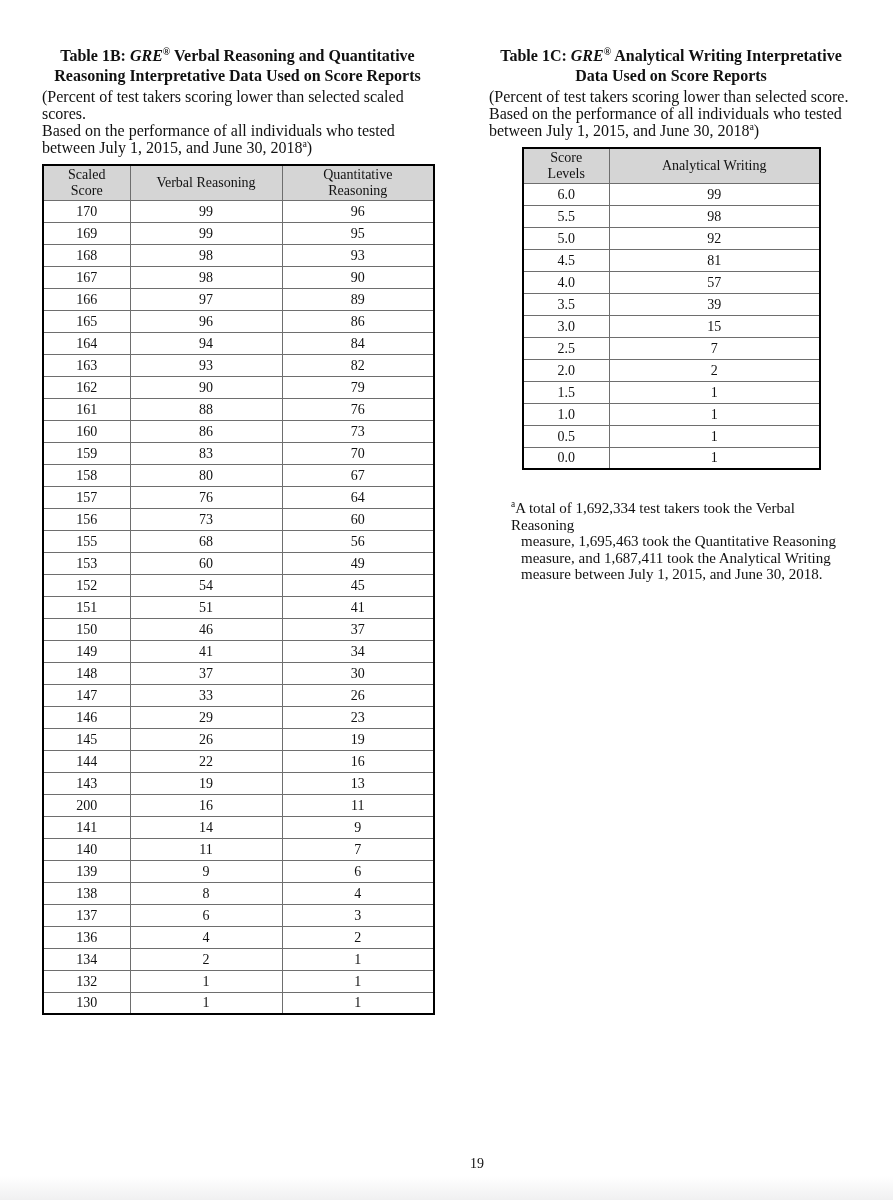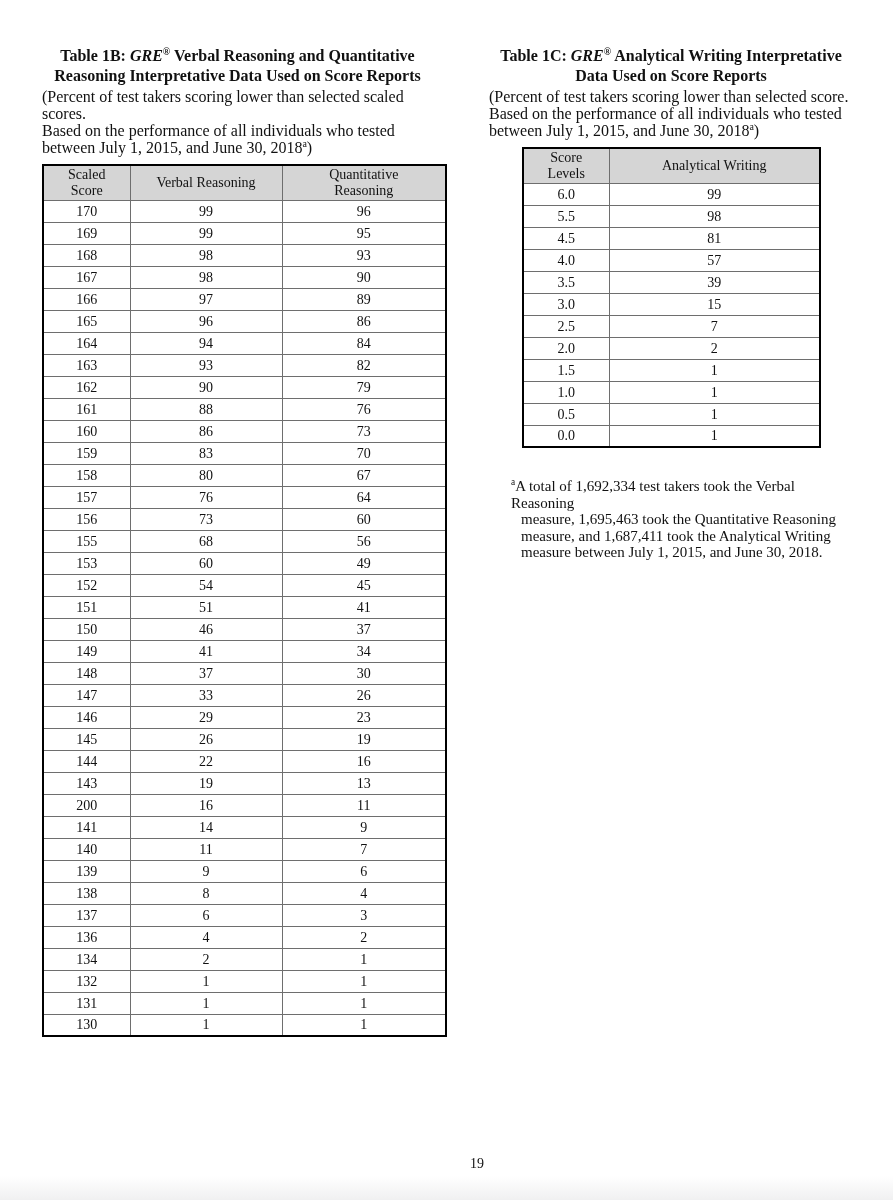--- a/index.html
+++ b/index.html
@@ -32,21 +32,21 @@
     border-collapse: collapse;
     table-layout: fixed;
     margin-top: 8px;
     border: 2px solid #000000;
     background: #ffffff;
   }
   .tbl-1b { width: 391px; }
   .tbl-1c { width: 297px; margin-left: auto; margin-right: auto; }
   .tbl-1b th:nth-child(1), .tbl-1b td:nth-child(1) { width: 87px; }
   .tbl-1b th:nth-child(2), .tbl-1b td:nth-child(2) { width: 152px; }
-  .tbl-1b th:nth-child(3), .tbl-1b td:nth-child(3) { width: 164px; text-align: center; }
+  .tbl-1b th:nth-child(3), .tbl-1b td:nth-child(3) { width: 152px; text-align: center; }
   .tbl-1c th:nth-child(1), .tbl-1c td:nth-child(1) { width: 87px; }
   .tbl-1c th:nth-child(2), .tbl-1c td:nth-child(2) { width: 210px; }
 
   table.score-table th {
     background: #d5d5d5;
     font-weight: normal;
     font-size: 14px; line-height: 16px;
     height: 35px;
     text-align: center; vertical-align: middle;
     border: 1px solid #6e6e6e;
@@ -279,25 +279,20 @@
             <td>134</td>
             <td>2</td>
             <td>1</td>
           </tr>
           <tr>
             <td>132</td>
             <td>1</td>
             <td>1</td>
           </tr>
           <tr>
-            <td>131</td>
-            <td>1</td>
-            <td>1</td>
-          </tr>
-          <tr>
             <td>130</td>
             <td>1</td>
             <td>1</td>
           </tr>
         </tbody>
     </table>
   </section>
 
   <section class="col col-right">
     <h2 class="tbl-title"><span>Table 1C: </span><em><span>GRE</span><sup>®</sup></em><span> Analytical Writing Interpretative</span><br><span>Data Used on Score Reports</span></h2>
@@ -319,20 +314,24 @@
       <tbody>
           <tr>
             <td>6.0</td>
             <td>99</td>
           </tr>
           <tr>
             <td>5.5</td>
             <td>98</td>
           </tr>
           <tr>
+            <td>5.0</td>
+            <td>92</td>
+          </tr>
+          <tr>
             <td>4.5</td>
             <td>81</td>
           </tr>
           <tr>
             <td>4.0</td>
             <td>57</td>
           </tr>
           <tr>
             <td>3.5</td>
             <td>39</td>

